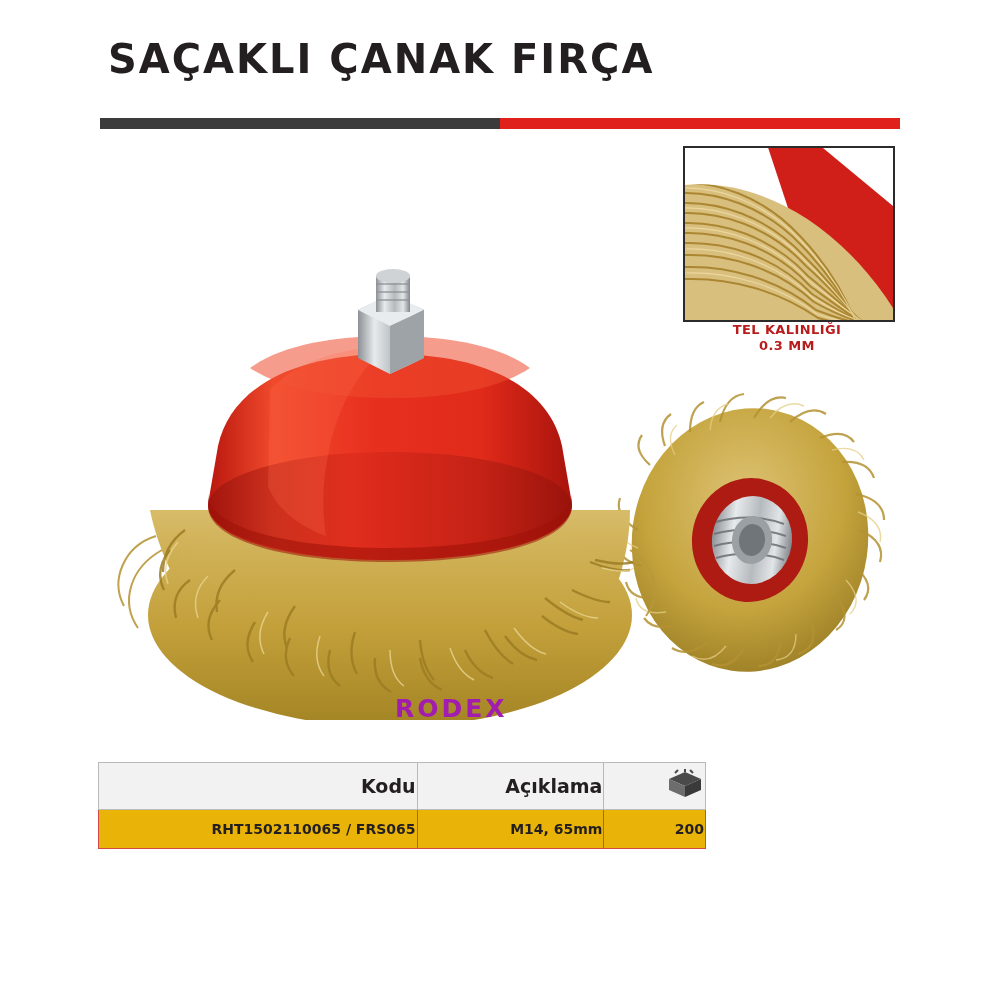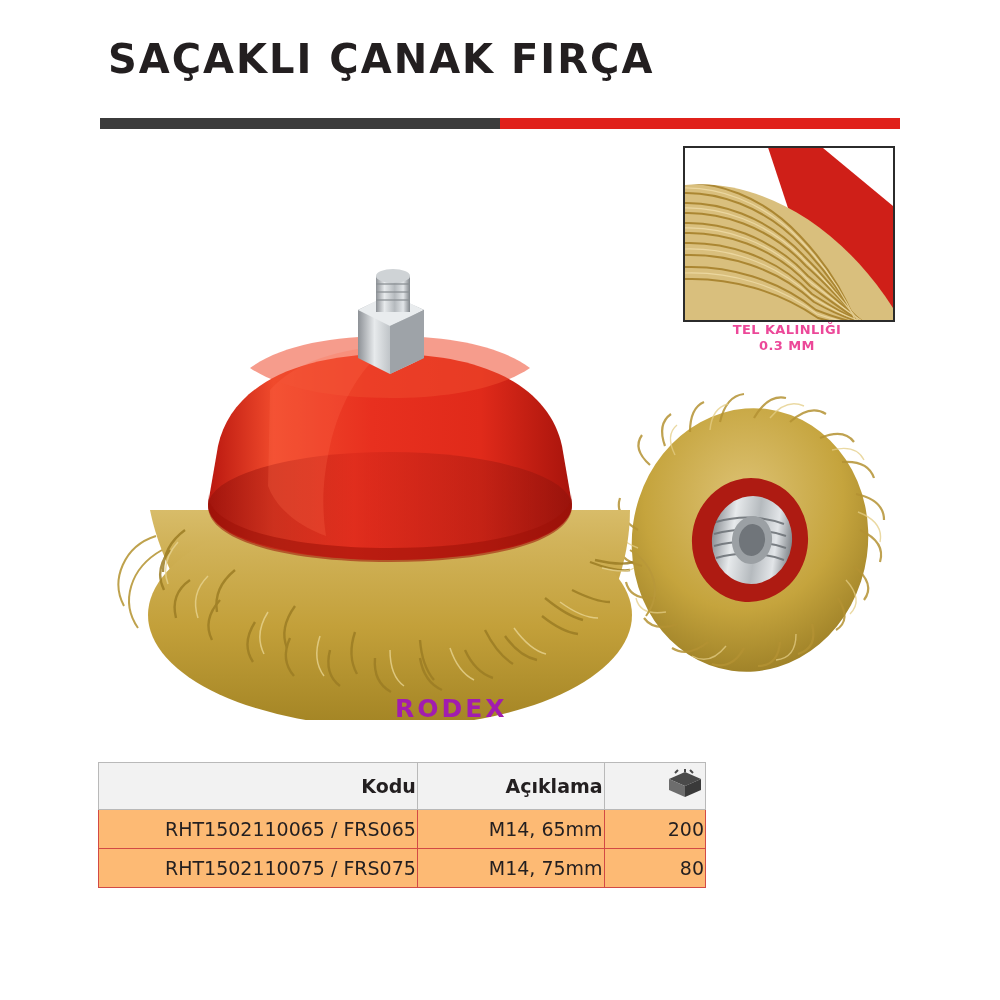--- a/index.html
+++ b/index.html
@@ -83,21 +83,21 @@
     height: 150px;
   }
   .wire-caption {
     position: absolute;
     left: 683px;
     top: 322px;
     width: 208px;
     text-align: center;
     font-size: 13px;
     font-weight: bold;
-    color: #ec4899;
+    color: #b91c1c;
     font-family: "DejaVu Sans", sans-serif;
     line-height: 1.25;
     letter-spacing: .4px;
   }
 
   
   .product-area {
     position: absolute;
     left: 90px;
     top: 250px;
@@ -130,24 +130,24 @@
     color: #231f20;
   }
   .spec-table thead th {
     background: #f2f2f2;
     font-size: 19px;
     font-weight: bold;
     height: 44px;
     border-color: #b9b9b9;
   }
   .spec-table tbody td {
-    font-size: 19px;
-    font-weight: normal;
+    font-size: 14px;
+    font-weight: bold;
     height: 36px;
-    background: #fdba74;
+    background: #eab308;
   }
   .col-code  { width: 320px; }
   .col-desc  { width: 186px; }
   .col-qty   { width: 100px; }
 
   .box-icon { display: inline-block; vertical-align: middle; }
 </style>
 </head>
 <body>
 
@@ -374,19 +374,14 @@
         </span>
       </th>
     </tr>
   </thead>
   <tbody>
     <tr>
       <td>RHT1502110065 / FRS065</td>
       <td>M14, 65mm</td>
       <td>200</td>
     </tr>
-    <tr>
-      <td>RHT1502110075 / FRS075</td>
-      <td>M14, 75mm</td>
-      <td>80</td>
-    </tr>
   </tbody>
 </table>
 
 </body></html>

